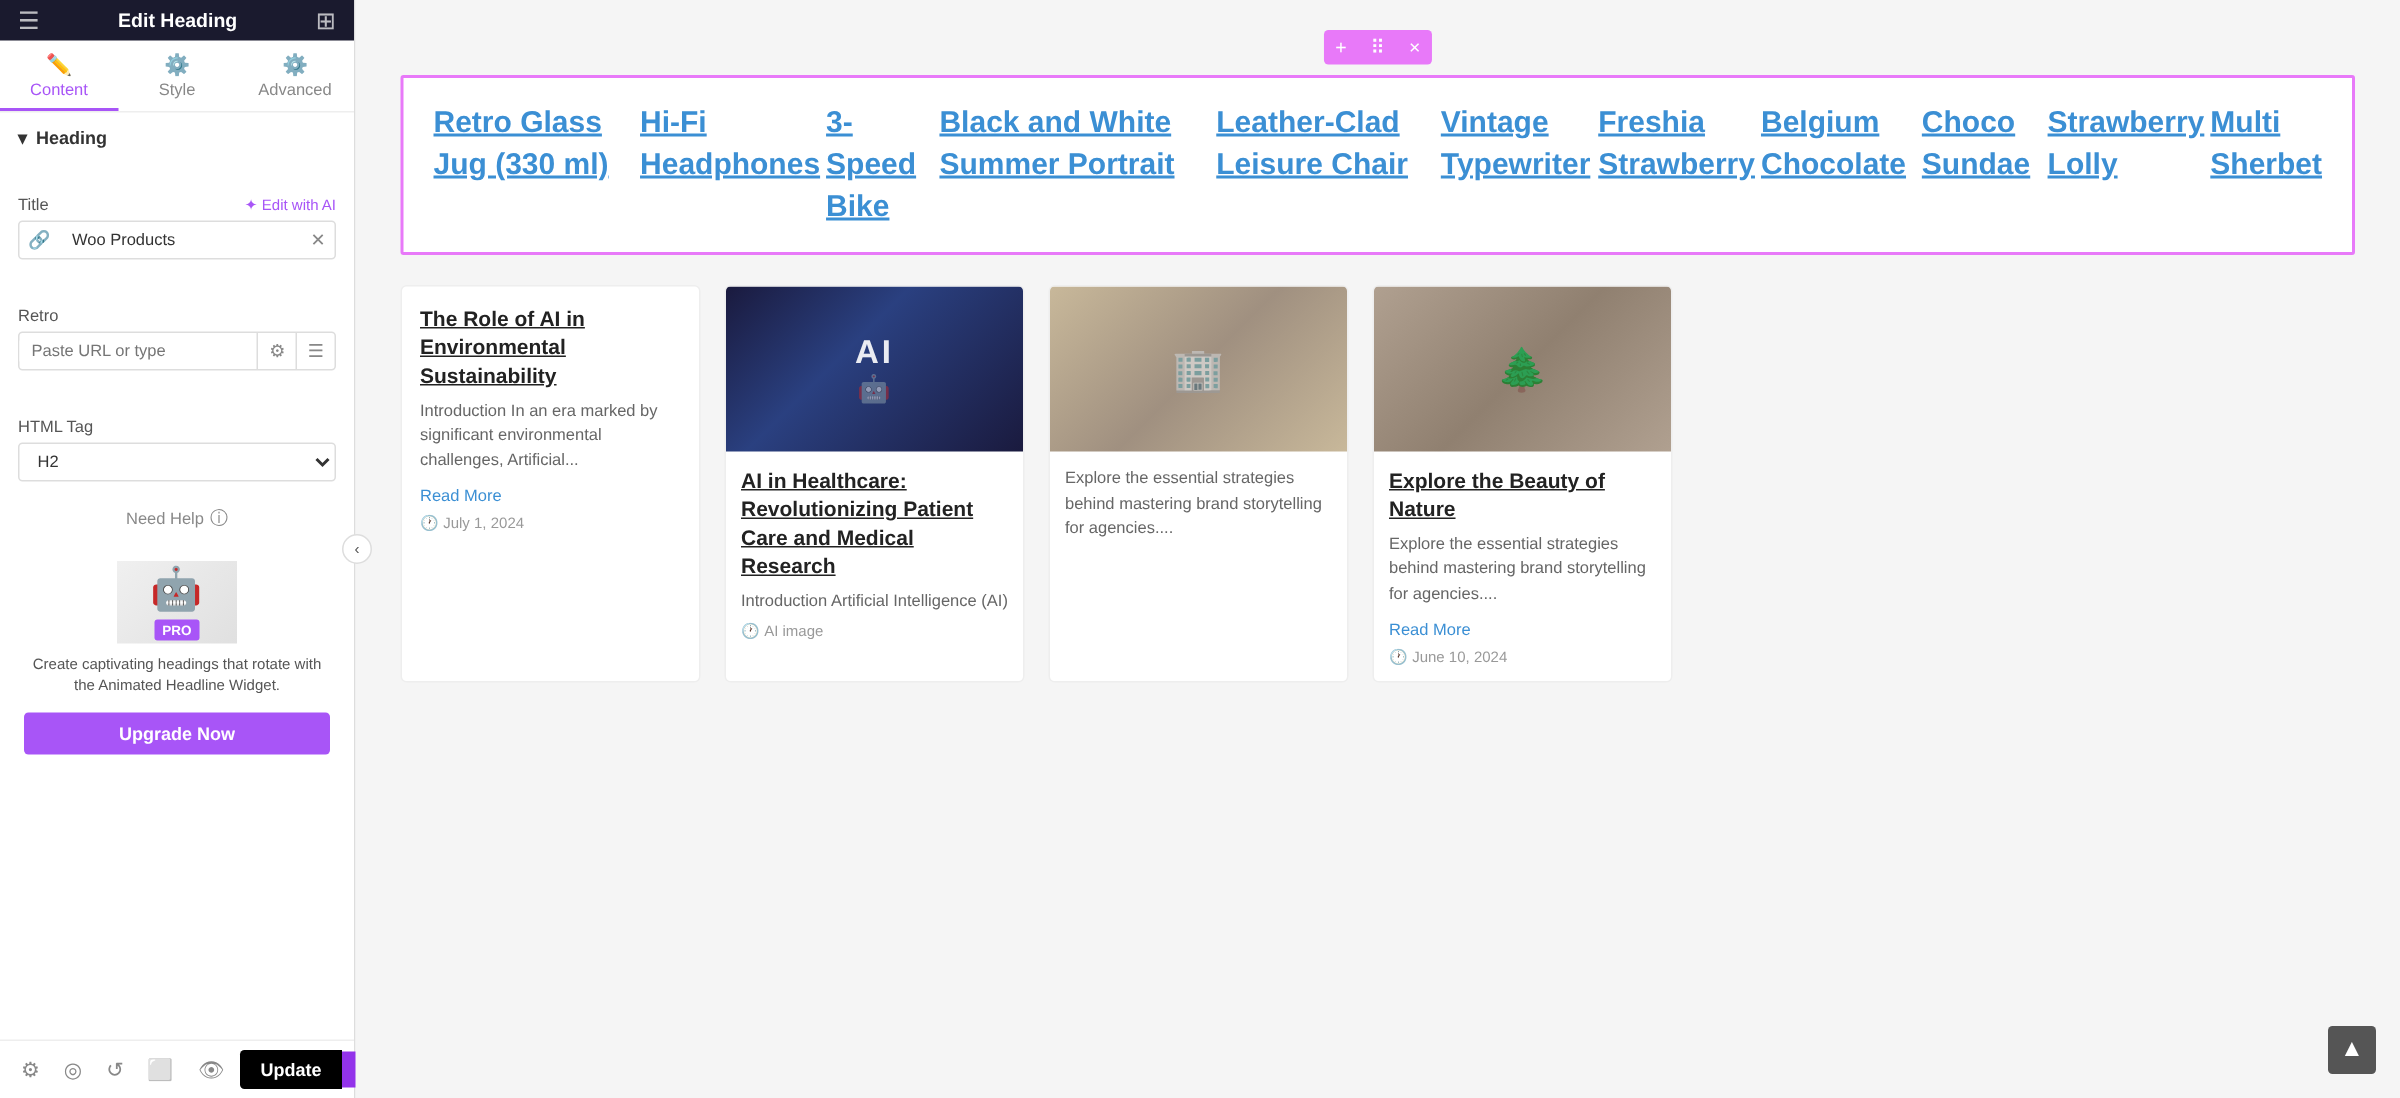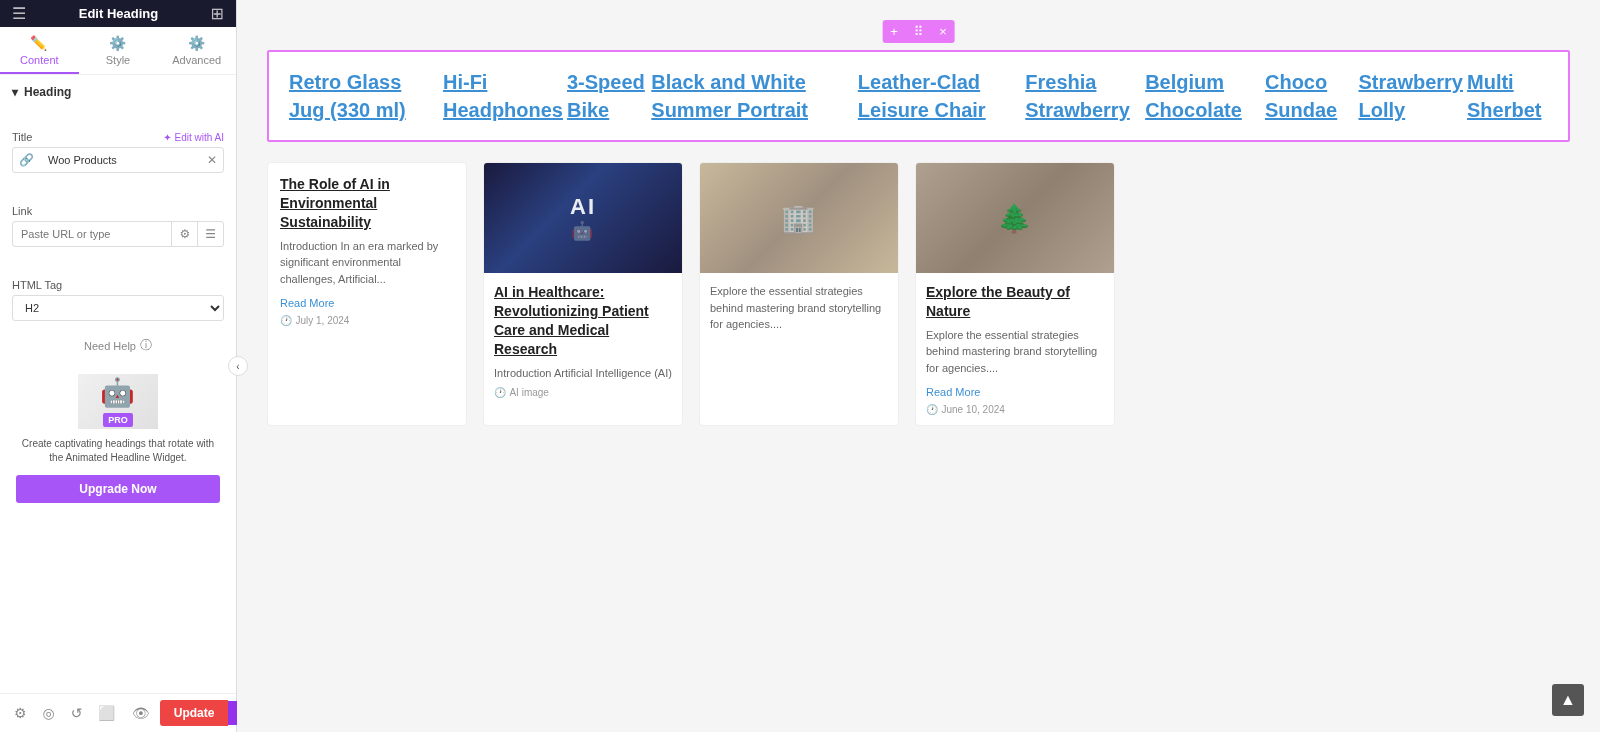--- a/index.html
+++ b/index.html
@@ -273,21 +273,21 @@
       font-size: 14px;
     }
 
     .update-btn-group {
       margin-left: auto;
       display: flex;
       align-items: center;
     }
 
     .update-btn {
-      background: #ef4444;
+      background: #000000;
       color: #fff;
       border: none;
       padding: 6px 14px;
       font-size: 12px;
       font-weight: 600;
       cursor: pointer;
       border-radius: 3px 0 0 3px;
     }
 
     .update-btn-arrow {
@@ -479,21 +479,21 @@
       </div>
       <div class="input-with-btn">
         <span style="padding: 5px 6px; color:#888; font-size:12px;">🔗</span>
         <input type="text" value="Woo Products" style="">
         <button class="input-btn">✕</button>
       </div>
     </div>
 
     <div class="field-row">
       <div class="field-label">
-        <span>Link</span>
+        <span>Retro</span>
       </div>
       <div class="link-input-row">
         <input type="text" placeholder="Paste URL or type" style="color: rgb(153, 153, 153); font-size: 11px; border: none; outline: none; padding: 1px 8px; flex: 1 1 0%;">
         <div class="link-input-btns">
           <button style="background:none;border:none;border-left:1px solid #ddd;padding:5px 7px;cursor:pointer;font-size:12px;color:#888;">⚙</button>
           <button style="background:none;border:none;border-left:1px solid #ddd;padding:5px 7px;cursor:pointer;font-size:12px;color:#888;">☰</button>
         </div>
       </div>
     </div>
 
@@ -560,20 +560,21 @@
       <button>×</button>
     </div>
 
     <div class="heading-widget">
       <div class="heading-links">
         <a class="heading-link">Retro Glass Jug (330 ml)</a>
         <a class="heading-link">Hi-Fi Headphones</a>
         <a class="heading-link">3-Speed Bike</a>
         <a class="heading-link">Black and White Summer Portrait</a>
         <a class="heading-link">Leather-Clad Leisure Chair</a>
+        <a class="heading-link">Vintage Typewriter</a>
         <a class="heading-link">Freshia Strawberry</a>
         <a class="heading-link">Belgium Chocolate</a>
         <a class="heading-link">Choco Sundae</a>
         <a class="heading-link">Strawberry Lolly</a>
         <a class="heading-link">Multi Sherbet</a>
       </div>
     </div>
   </div>
 
   <div style="display:flex; gap:16px; flex-wrap:wrap;">

